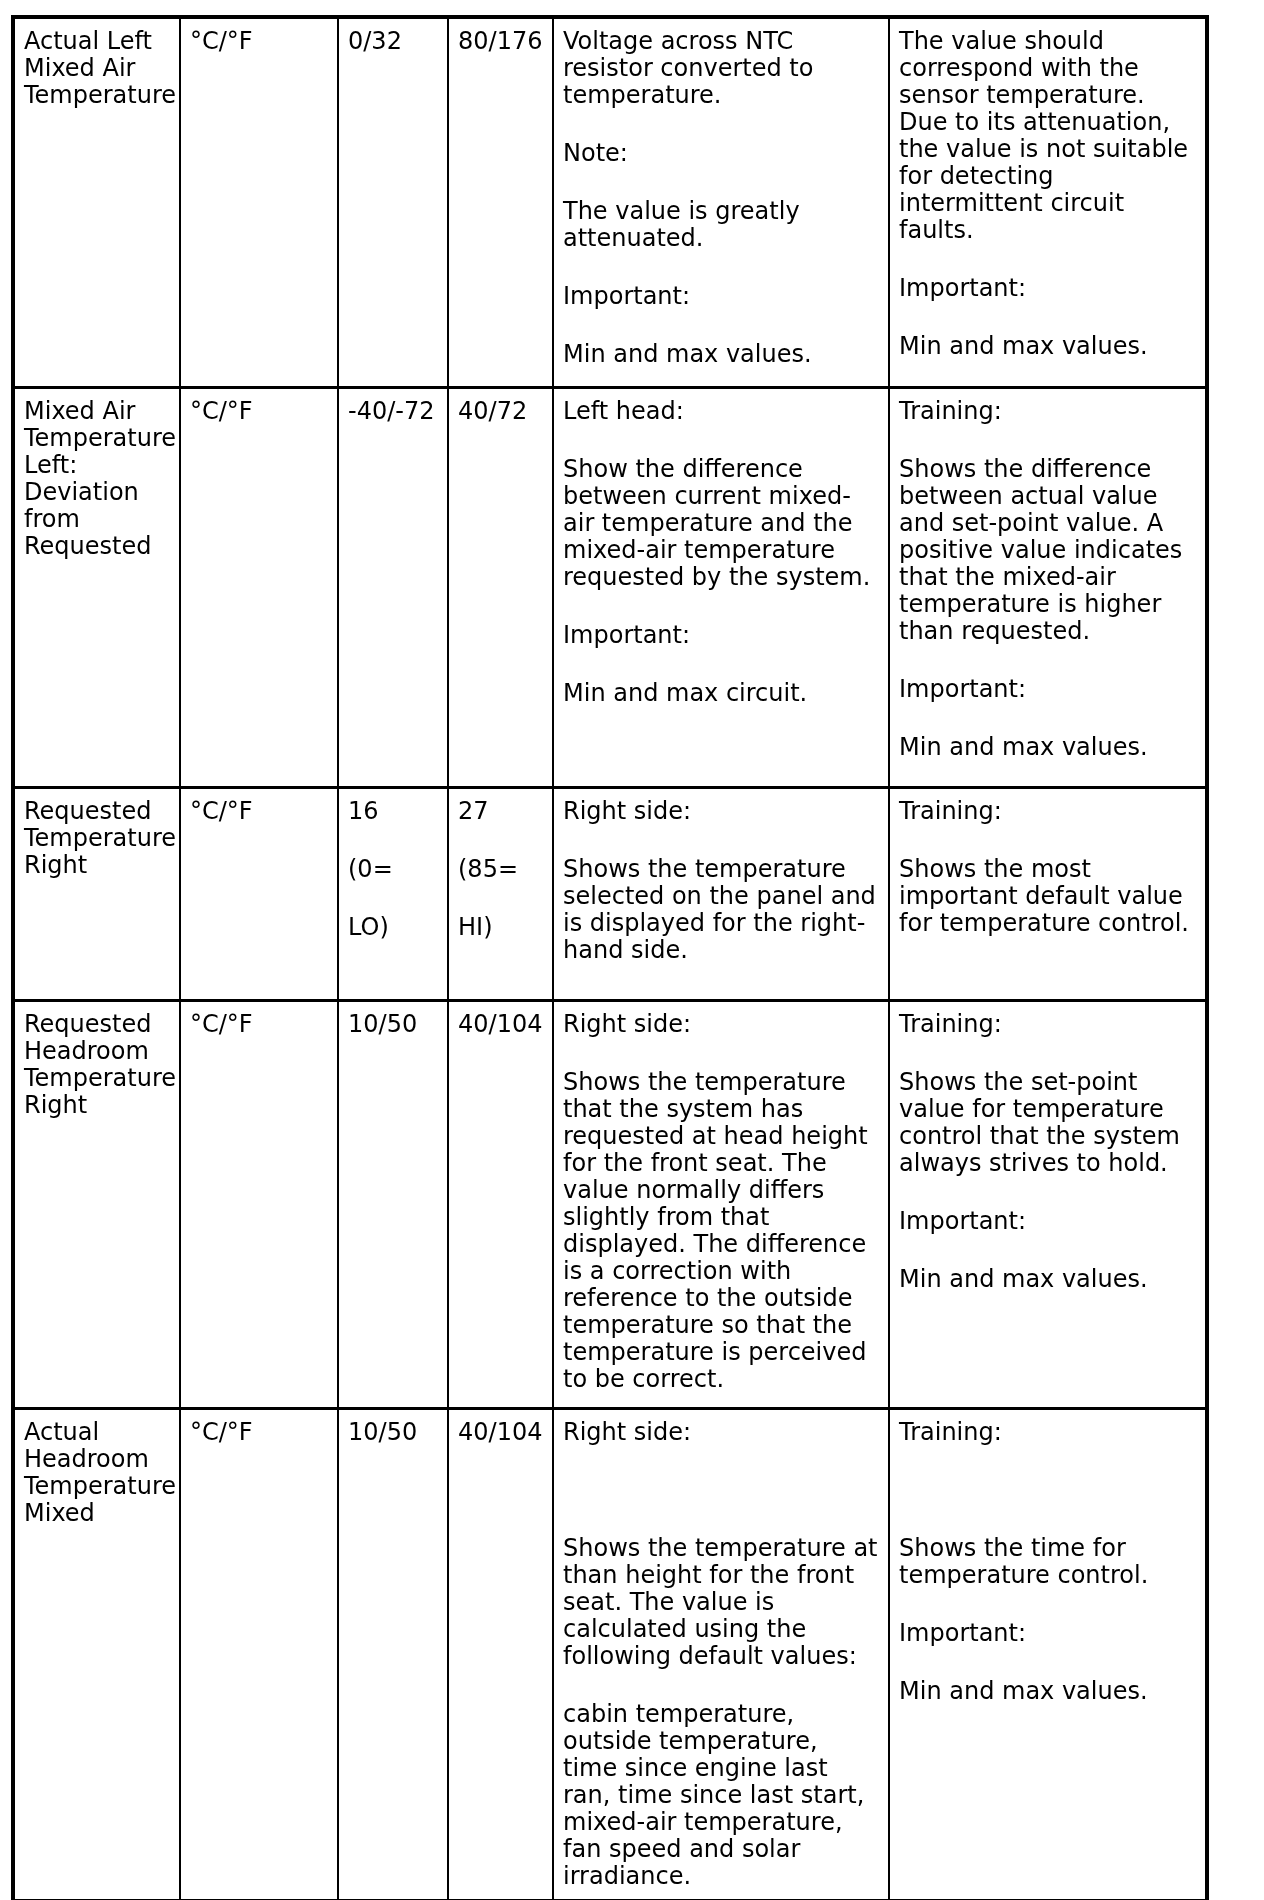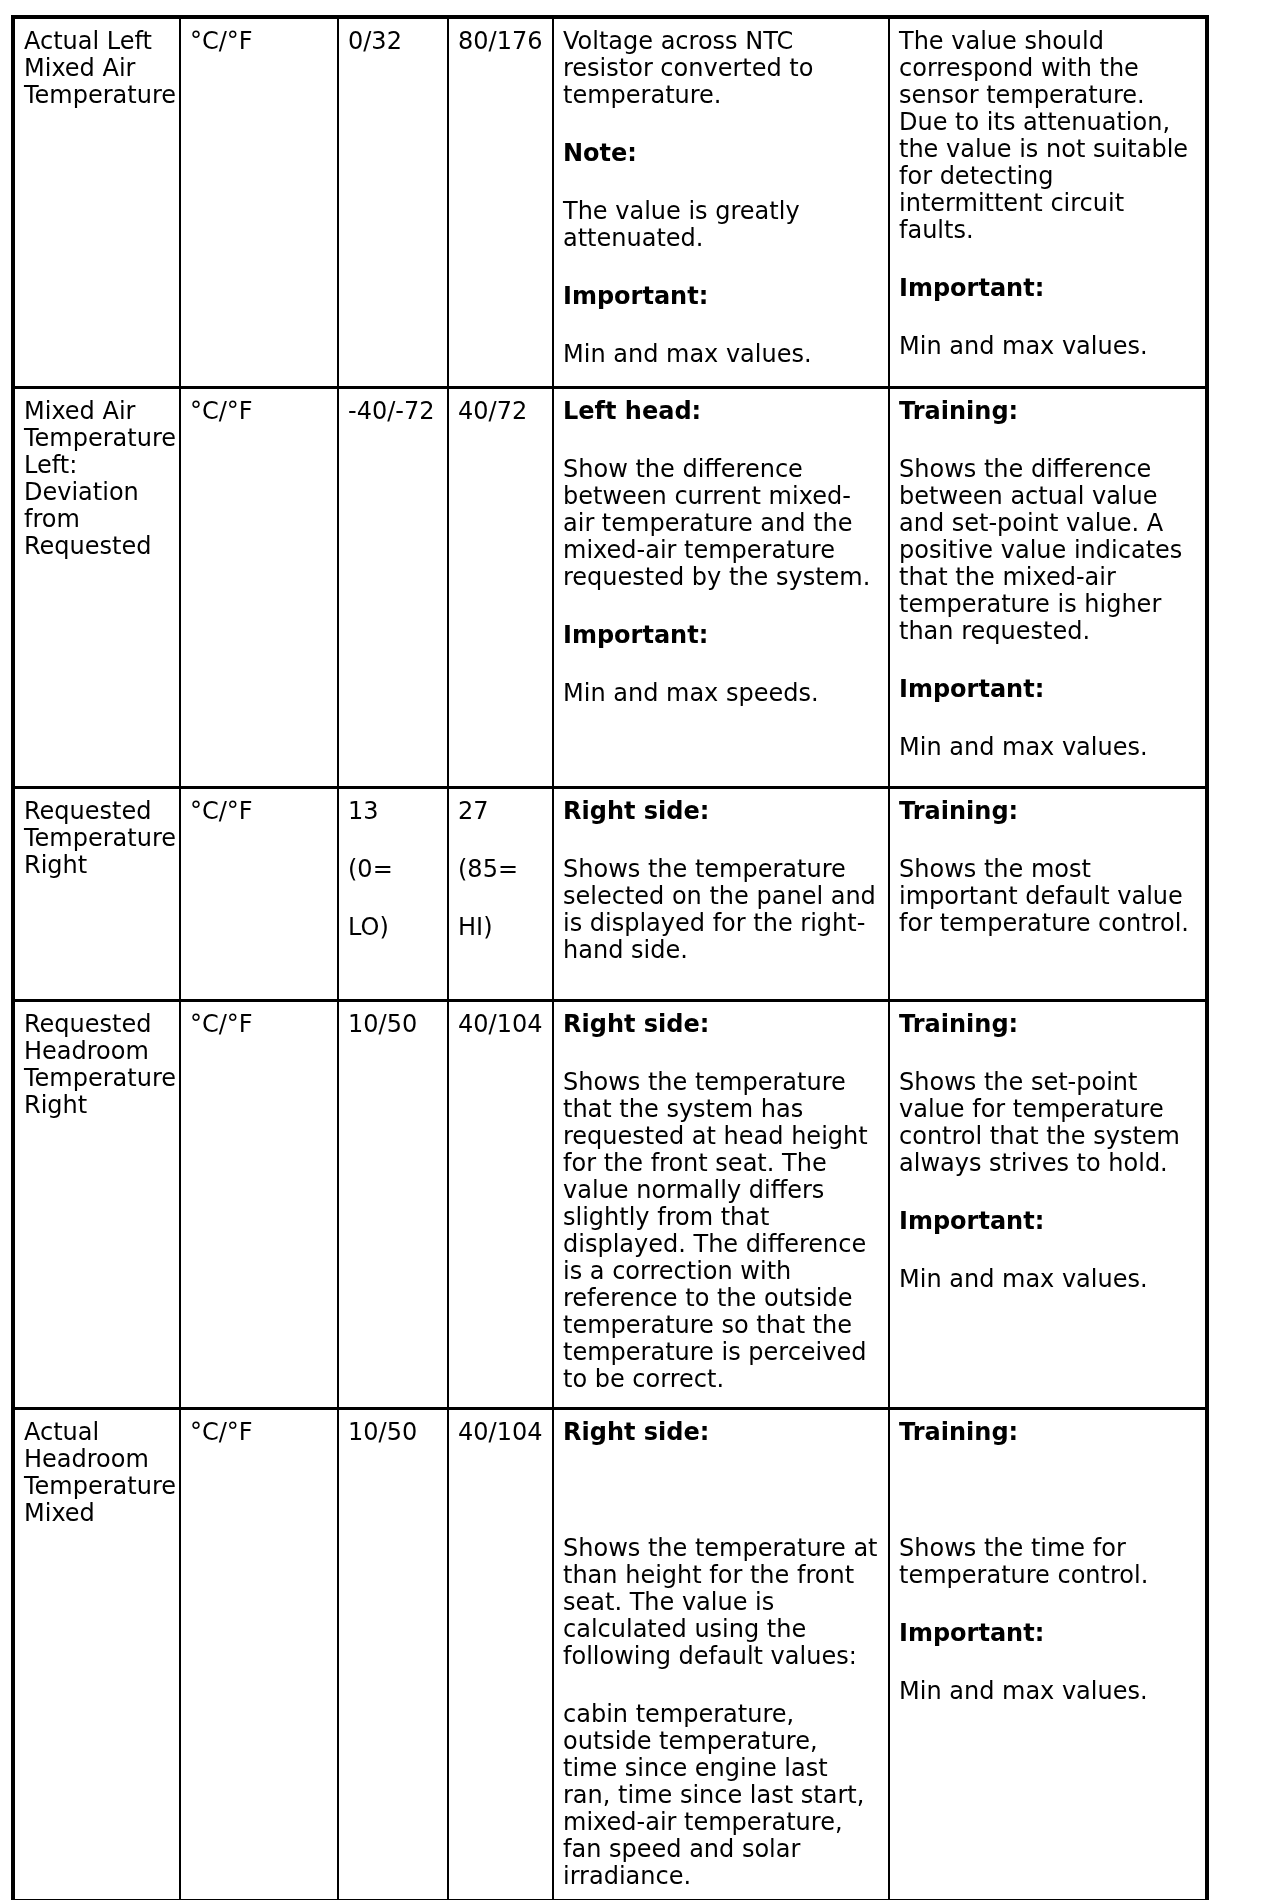--- a/index.html
+++ b/index.html
@@ -43,21 +43,21 @@
   .col-unit, .col-min, .col-max { text-align: left; }
 
   #table-body tr:nth-child(1) { height: 370px; }
   #table-body tr:nth-child(2) { height: 400px; }
   #table-body tr:nth-child(3) { height: 213px; }
   #table-body tr:nth-child(4) { height: 408px; }
   #table-body tr:nth-child(5) { height: 466px; }
 
   .para { margin: 0; }
   .para + .para { margin-top: 31px; }
-  .para.bold { font-weight: bold; }
+  .para.bold { font-weight: normal; }
   .para.spacer { height: 27px; }
 </style>
 </head>
 <body>
 
 <div class="page">
   <table class="spec-table">
     <colgroup>
       <col class="c-param">
       <col class="c-unit">
@@ -95,34 +95,34 @@
     <td class="col-min">
             <div class="para">-40/-72</div>
           </td>
     <td class="col-max">
             <div class="para">40/72</div>
           </td>
     <td class="col-desc">
             <div class="para bold">Left head:</div>
             <div class="para">Show the difference between current mixed-air temperature and the mixed-air temperature requested by the system.</div>
             <div class="para bold">Important:</div>
-            <div class="para">Min and max speeds.</div>
+            <div class="para">Min and max circuit.</div>
           </td>
     <td class="col-notes">
             <div class="para bold">Training:</div>
             <div class="para">Shows the difference between actual value and set-point value. A positive value indicates that the mixed-air temperature is higher than requested.</div>
             <div class="para bold">Important:</div>
             <div class="para">Min and max values.</div>
           </td>
   </tr>
         <tr>
     <td class="col-param">Requested Temperature Right</td>
     <td class="col-unit">°C/°F</td>
     <td class="col-min">
-            <div class="para">13</div>
+            <div class="para">16</div>
             <div class="para">(0=</div>
             <div class="para">LO)</div>
           </td>
     <td class="col-max">
             <div class="para">27</div>
             <div class="para">(85=</div>
             <div class="para">HI)</div>
           </td>
     <td class="col-desc">
             <div class="para bold">Right side:</div>

